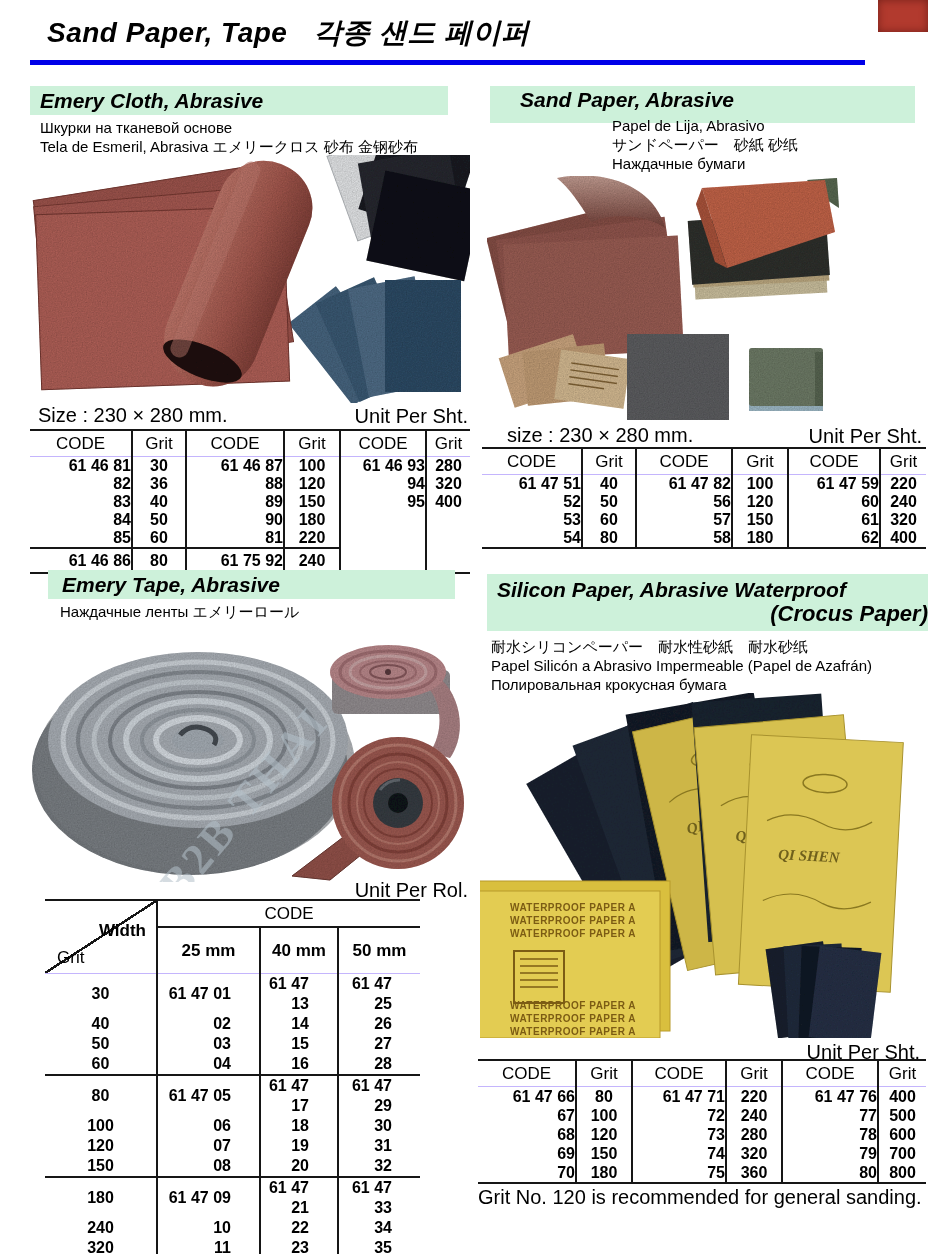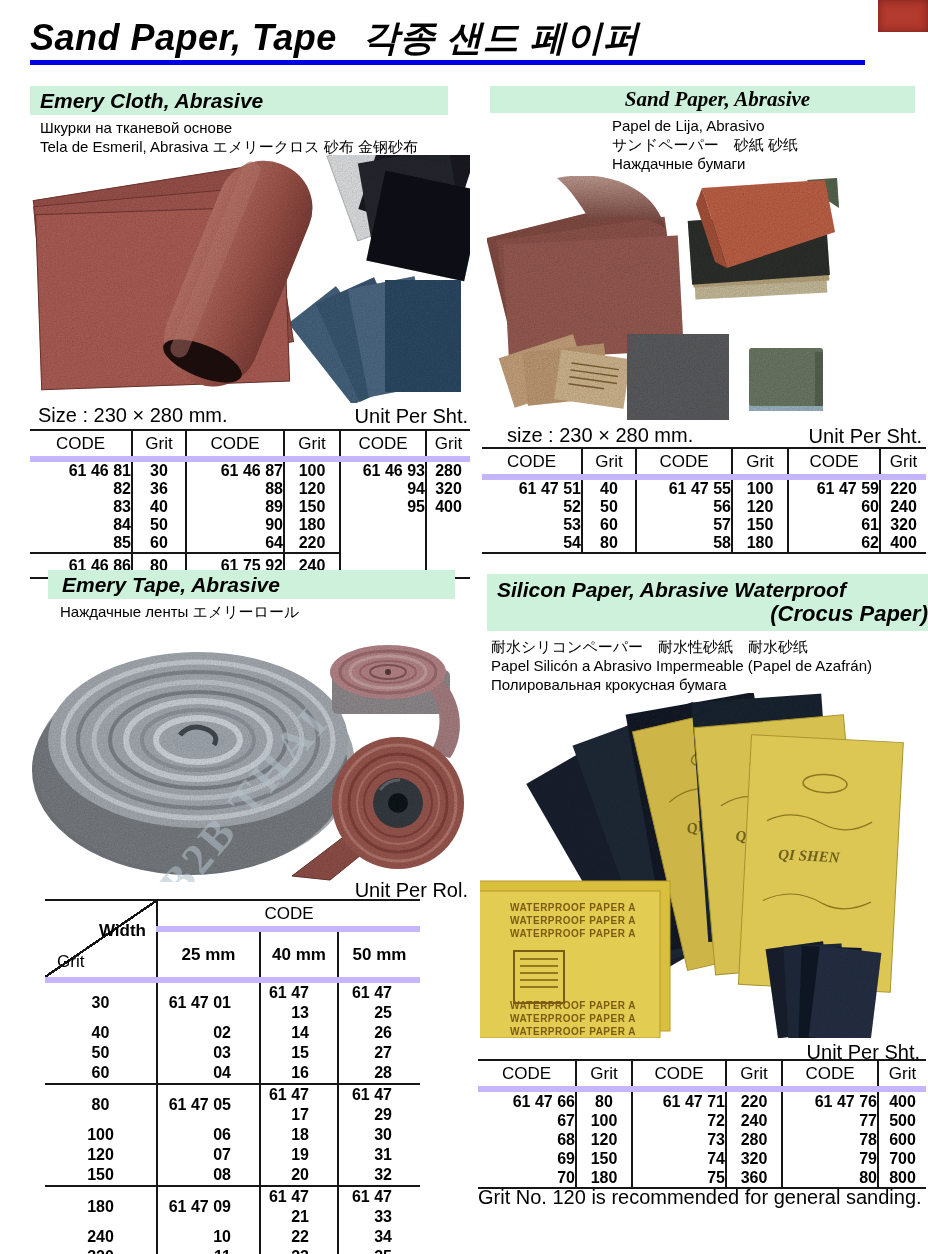--- a/index.html
+++ b/index.html
@@ -1,26 +1,26 @@
 <!DOCTYPE html>
 <html><head>
 <meta charset="utf-8">
 <style>
   html,body{margin:0;padding:0;background:#fff;}
   #page{position:relative;width:928px;height:1254px;background:#fff;overflow:hidden;
         font-family:"Liberation Sans",sans-serif;color:#000;}
   
-  #title{position:absolute;left:30px;top:14px;margin:0;font-size:36px;font-style:italic;font-weight:bold;letter-spacing:.5px;}
+  #title{position:absolute;left:47px;top:14px;margin:0;font-size:28px;font-style:italic;font-weight:bold;letter-spacing:.5px;}
   #title .ko{margin-left:26px;}
   #title-rule{position:absolute;left:30px;top:60px;width:835px;height:5px;background:#0000e8;}
   .corner{position:absolute;top:0;right:0;width:50px;height:32px;background:#b23a2e;box-shadow:inset 0 0 9px #76211a;}
   
   .gbar{position:absolute;background:#cdf1da;font-style:italic;font-weight:bold;font-size:21px;line-height:29px;padding-left:10px;box-sizing:border-box;}
   #bar-ec{left:30px;top:86px;width:418px;height:29px;}
-  #bar-sp{left:490px;top:86px;width:425px;height:27px;line-height:27px;text-align:center;padding-left:30px;font-family:Liberation Serif, serif;}
+  #bar-sp{left:490px;top:86px;width:425px;height:37px;line-height:27px;text-align:left;padding-left:30px;}
   #bar-et{left:48px;top:570px;width:407px;height:29px;padding-left:14px;}
   #bar-si{left:487px;top:574px;width:441px;height:57px;line-height:26px;padding-top:3px;}
   #bar-si .l2{font-size:22px;line-height:22px;text-align:right;}
   
   .subs{position:absolute;font-size:15px;line-height:19px;}
   #sub-ec{left:40px;top:118px;}
   #sub-sp{left:612px;top:116px;}
   #sub-et{left:60px;top:602px;}
   #sub-si{left:491px;top:637px;}
   
@@ -33,21 +33,21 @@
   #unit-si{left:770px;top:1041px;width:150px;text-align:right;}
   #footnote{left:478px;top:1186px;}
   
   svg.photo{position:absolute;}
   #img-ec{left:30px;top:155px;}
   #img-sp{left:487px;top:176px;}
   #img-et{left:30px;top:640px;}
   #img-si{left:480px;top:693px;}
   
   .cat-table{position:absolute;border-collapse:collapse;table-layout:fixed;}
-  .cat-table th{border-top:2px solid #161616;border-bottom:6px solid #c4b5fd;font-weight:normal;font-size:17px;height:25px;padding:0;}
+  .cat-table th{border-top:2px solid #161616;border-bottom:1px solid #c4b5fd;font-weight:normal;font-size:17px;height:25px;padding:0;}
   .cat-table td{padding:0;height:18px;line-height:18px;font-size:16px;}
   .cat-table td:not(:last-child),.cat-table th:not(:last-child){border-right:2px solid #161616;}
   .cat-table tbody tr:last-child td{border-bottom:2px solid #161616;}
   .cat-table tr.gsep td{border-top:2px solid #161616;}
   .c-code{text-align:right;padding-right:14px;font-weight:bold;}
   .c-grit{text-align:center;font-weight:bold;}
   #table-emery-cloth{left:30px;top:429px;width:440px;}
   #table-emery-cloth tr.gsep td{height:23px;line-height:23px;}
   #table-emery-cloth tr.gsep td:nth-child(n+5){border-top:0;}
   #table-sand-paper{left:482px;top:447px;width:444px;}
@@ -169,21 +169,21 @@
           <td class="c-code">84</td>
           <td class="c-grit">50</td>
           <td class="c-code">90</td>
           <td class="c-grit">180</td>
           <td class="c-code"></td>
           <td class="c-grit"></td>
         </tr>
         <tr>
           <td class="c-code">85</td>
           <td class="c-grit">60</td>
-          <td class="c-code">64</td>
+          <td class="c-code">81</td>
           <td class="c-grit">220</td>
           <td class="c-code"></td>
           <td class="c-grit"></td>
         </tr>
         <tr class="gsep">
           <td class="c-code">61 46 86</td>
           <td class="c-grit">80</td>
           <td class="c-code">61 75 92</td>
           <td class="c-grit">240</td>
           <td class="c-code"></td>
@@ -266,21 +266,21 @@
       <th>CODE</th>
       <th>Grit</th>
       <th>CODE</th>
       <th>Grit</th>
     </tr>
       </thead>
     <tbody>
         <tr>
           <td class="c-code">61 47 51</td>
           <td class="c-grit">40</td>
-          <td class="c-code">61 47 55</td>
+          <td class="c-code">61 47 82</td>
           <td class="c-grit">100</td>
           <td class="c-code">61 47 59</td>
           <td class="c-grit">220</td>
         </tr>
         <tr>
           <td class="c-code">52</td>
           <td class="c-grit">50</td>
           <td class="c-code">56</td>
           <td class="c-grit">120</td>
           <td class="c-code">60</td>

